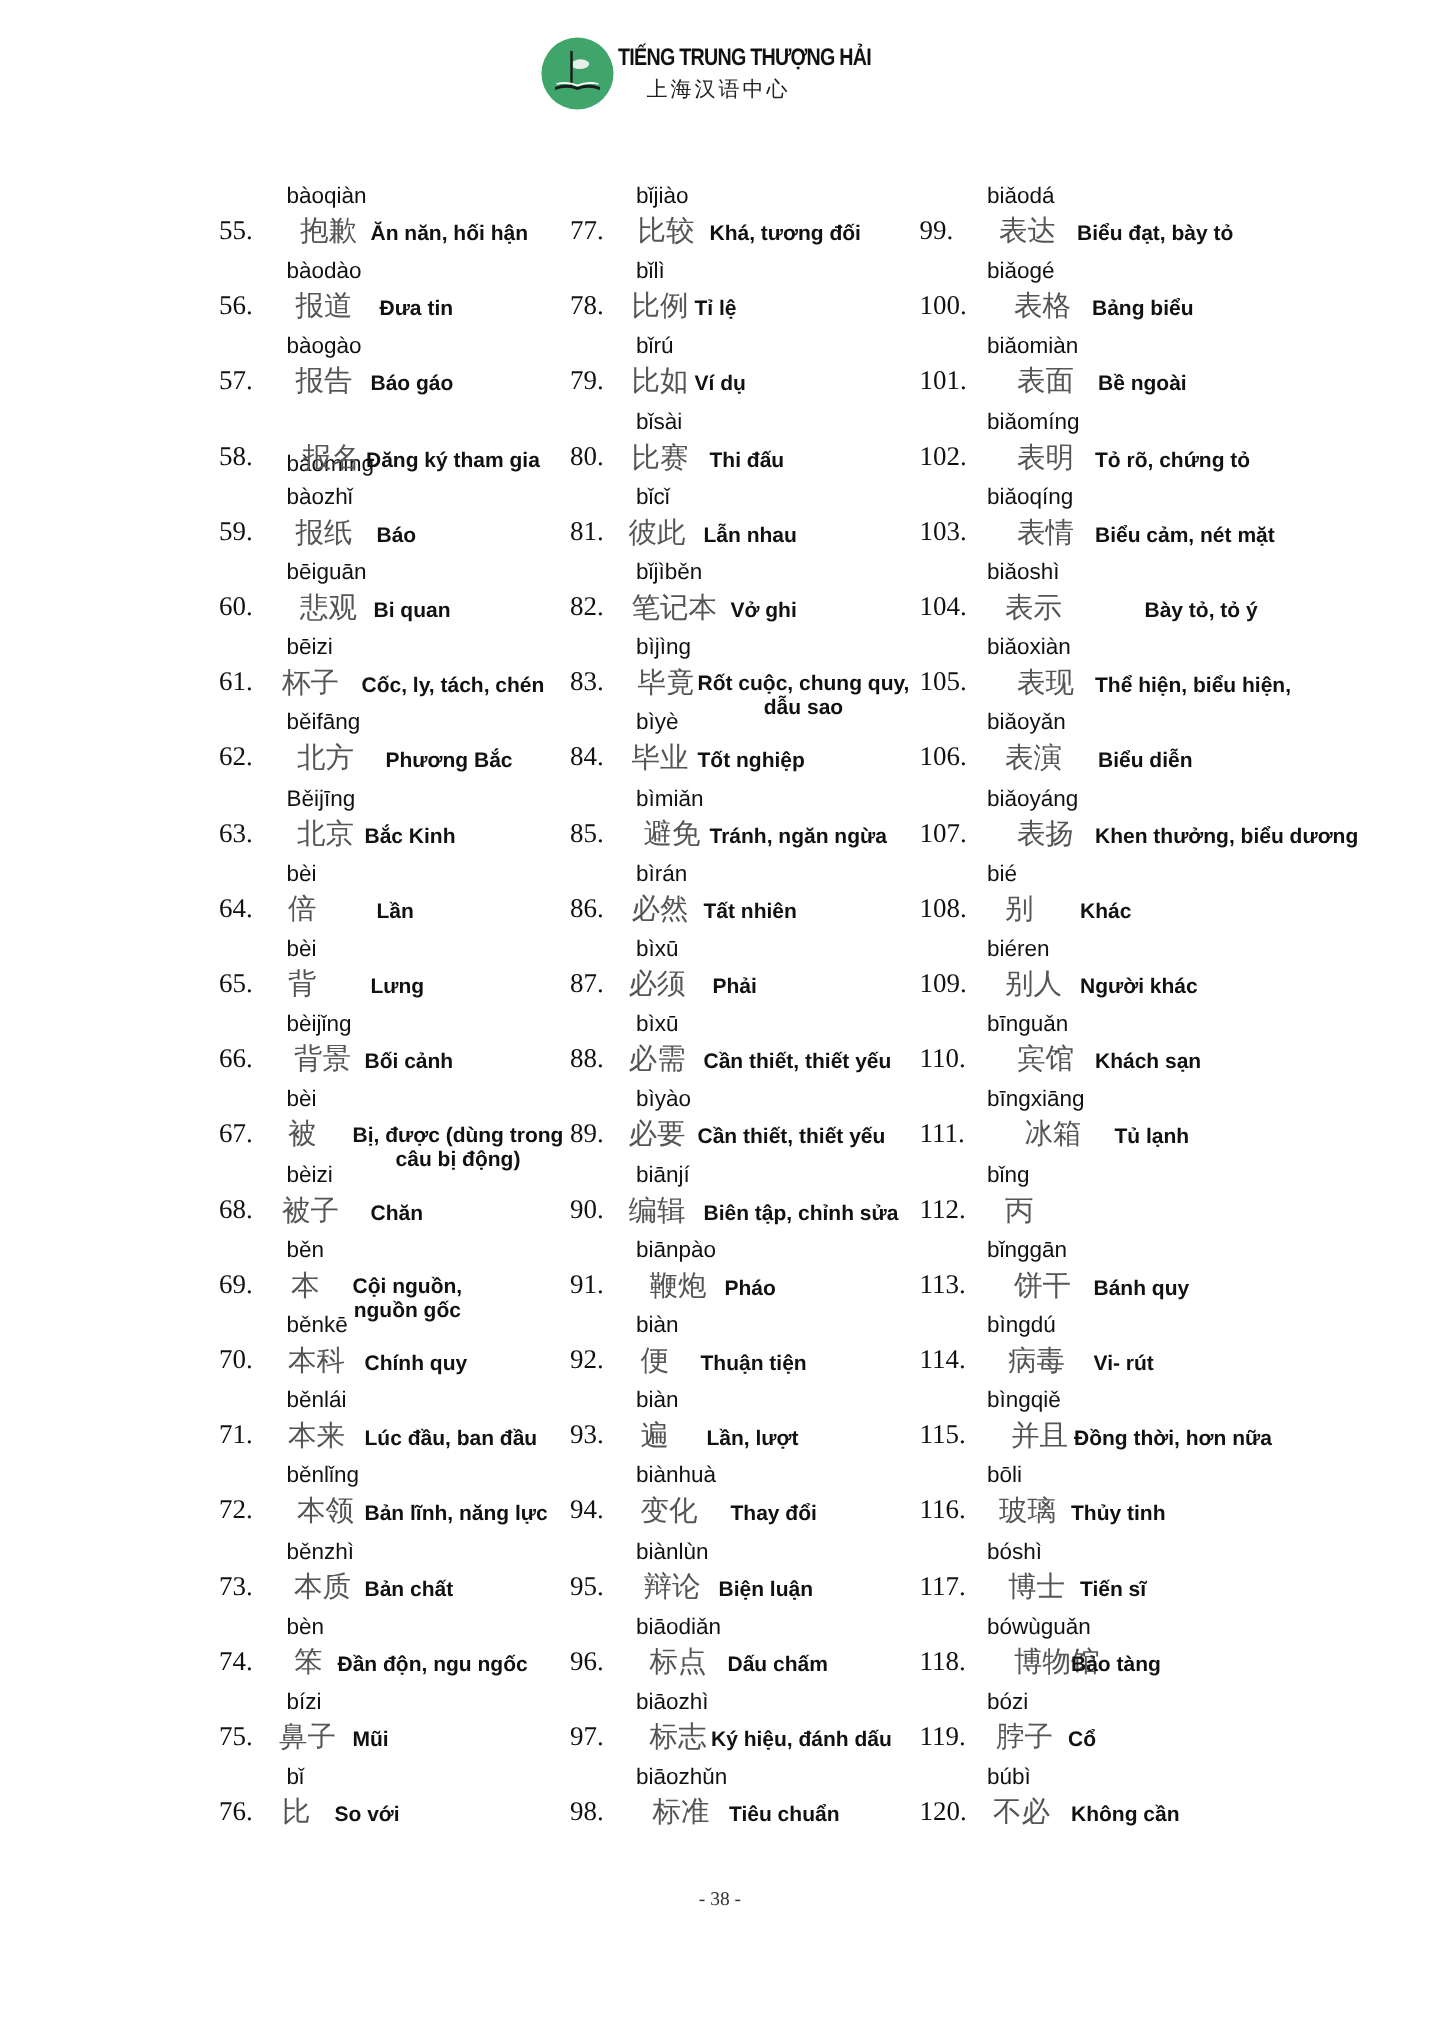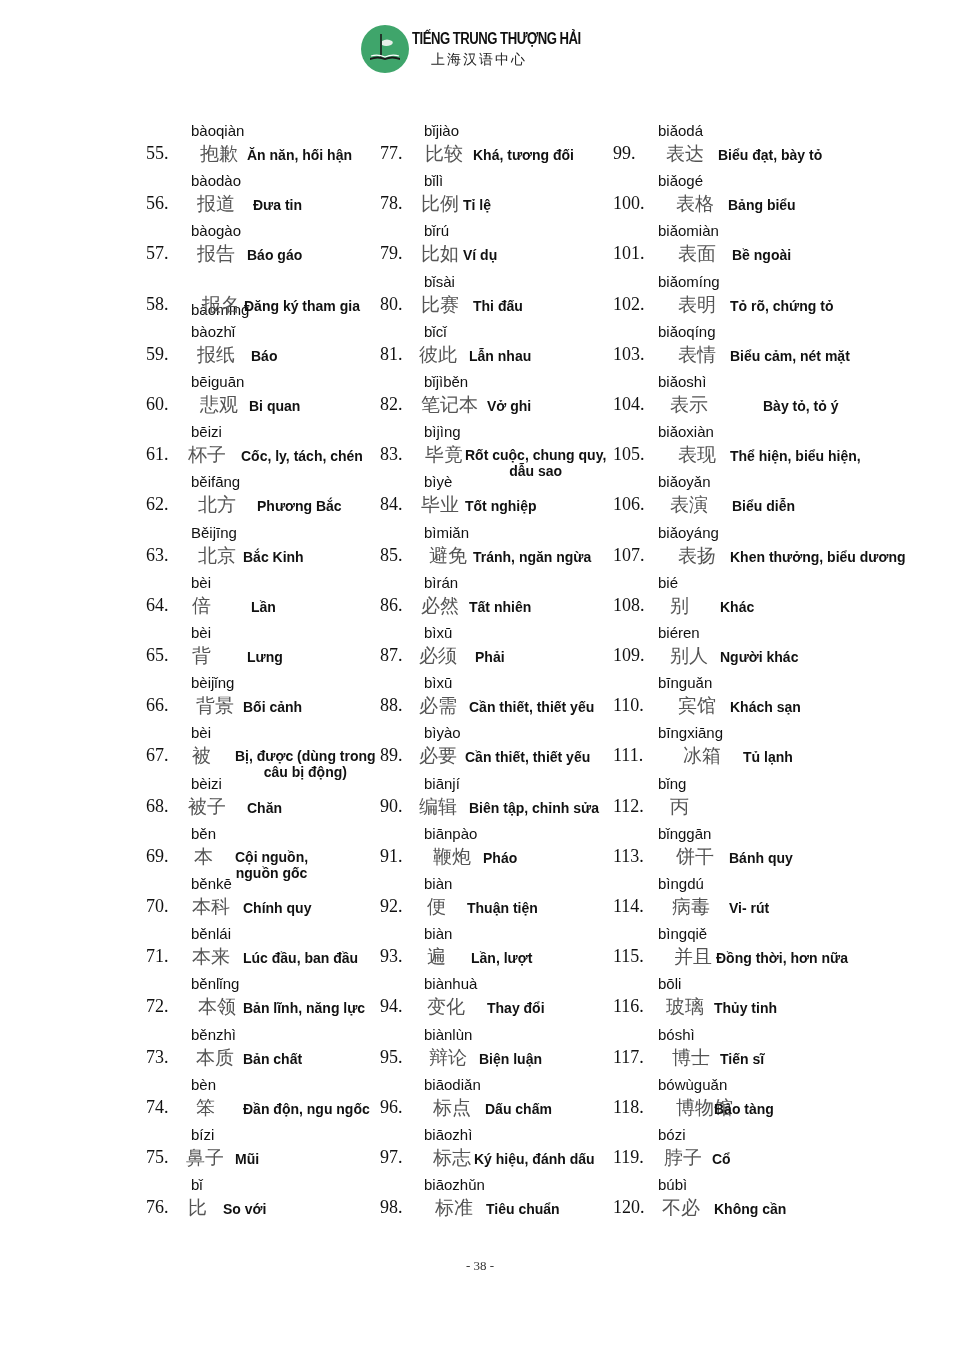--- a/index.html
+++ b/index.html
@@ -151,21 +151,21 @@
     <div class="entry" style="top:903.6px;">
       <span class="num" style="left:0;">73.</span>
       <span class="pinyin" style="left:45px;">běnzhì</span>
       <span class="hanzi" style="left:50px;">本质</span>
       <span class="meaning" style="left:97px;">Bản chất</span>
     </div>
     <div class="entry" style="top:953.8000000000001px;">
       <span class="num" style="left:0;">74.</span>
       <span class="pinyin" style="left:45px;">bèn</span>
       <span class="hanzi" style="left:50px;">笨</span>
-      <span class="meaning" style="left:79px;margin-left:18px;">Đần độn, ngu ngốc</span>
+      <span class="meaning" style="left:79px;">Đần độn, ngu ngốc</span>
     </div>
     <div class="entry" style="top:1004px;">
       <span class="num" style="left:0;">75.</span>
       <span class="pinyin" style="left:45px;">bízi</span>
       <span class="hanzi" style="left:40px;">鼻子</span>
       <span class="meaning" style="left:89px;">Mũi</span>
     </div>
     <div class="entry" style="top:1054.2px;">
       <span class="num" style="left:0;">76.</span>
       <span class="pinyin" style="left:45px;">bǐ</span>

